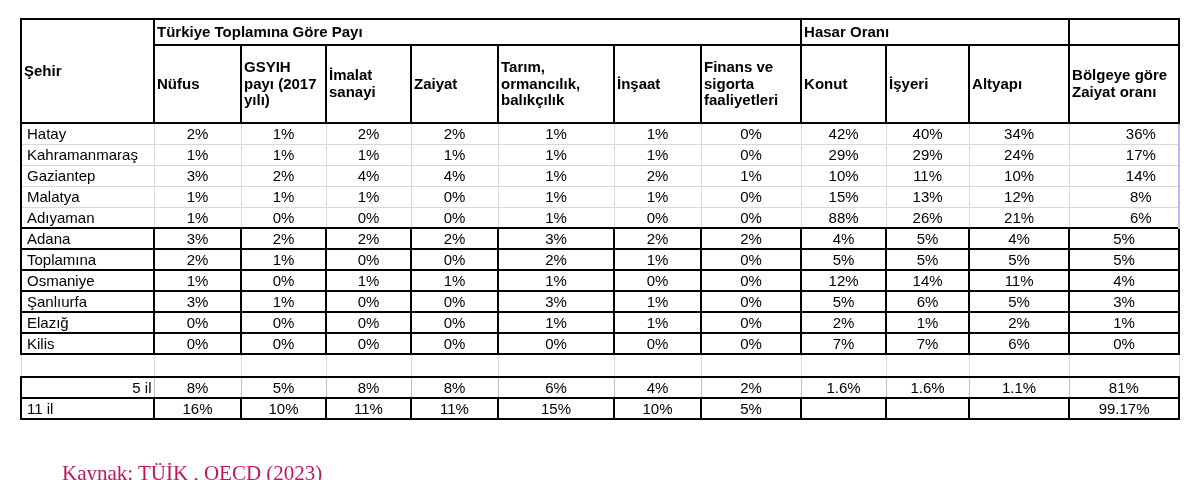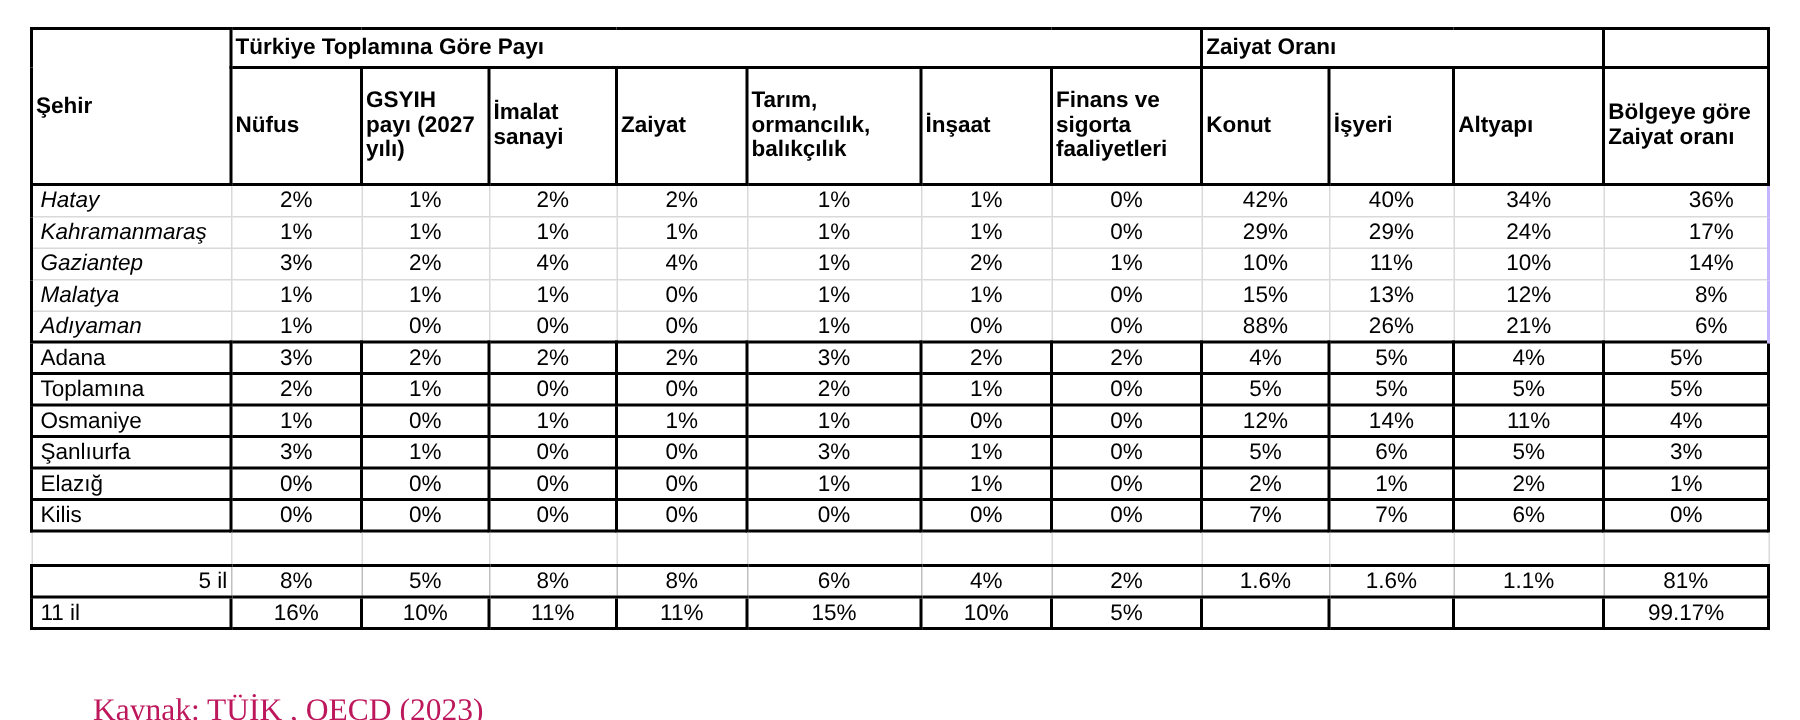--- a/index.html
+++ b/index.html
@@ -35,21 +35,21 @@
   td {
     text-align: center;
     vertical-align: middle;
     padding: 0 2px;
     white-space: nowrap;
     overflow: hidden;
   }
   td.city { text-align: left; padding-left: 5px; }
   
   td.g1 { border: 1px solid #d9d9d9; }
-  tr.g1 td:first-child { border-left: 2px solid #000000; font-style: italic; }
+  tr.g1 td:first-child { border-left: 2px solid #000000; }
   tr.g1 td:last-child { border-right: 2px solid #c4b5fd; padding-left: 36px; }
   
   td.g2 { border: 2px solid #000000; }
   
   tr.spacer { height: 23px; }
   td.spacer { border-left: 1px solid #d9d9d9; border-right: 1px solid #d9d9d9; border-top: none; border-bottom: none; }
   
   td.s5 { border-top: 2px solid #000000; border-bottom: 2px solid #000000; border-left: 1px solid #bfbfbf; border-right: 1px solid #bfbfbf; }
   tr.s5 td:first-child { border-left: 2px solid #000000; text-align: right; }
   tr.s5 td:last-child { border-right: 2px solid #000000; margin-top: 32px; }
@@ -81,26 +81,26 @@
         <col style="width:100px">
       <col style="width:85px">
         <col style="width:83px">
         <col style="width:100px">
         <col style="width:110px">
     </colgroup>
     <thead>
       <tr class="group-row">
         <th rowspan="2">Şehir</th>
         <th colspan="7">Türkiye Toplamına Göre Payı</th>
-        <th colspan="3">Zaiyat Oranı</th>
+        <th colspan="3">Hasar Oranı</th>
         <th></th>
       </tr>
       <tr class="col-row">
         <th style="white-space:normal">Nüfus</th>
-        <th style="white-space:normal">GSYIH payı (2027 yılı)</th>
+        <th style="white-space:normal">GSYIH payı (2017 yılı)</th>
         <th style="white-space:normal">İmalat sanayi</th>
         <th style="white-space:normal">Zaiyat</th>
         <th style="white-space:normal">Tarım, ormancılık, balıkçılık</th>
         <th style="white-space:normal">İnşaat</th>
         <th style="white-space:normal">Finans ve sigorta faaliyetleri</th>
         <th style="white-space:normal">Konut</th>
         <th style="white-space:normal">İşyeri</th>
         <th style="white-space:normal">Altyapı</th>
         <th style="white-space:normal">Bölgeye göre Zaiyat oranı</th>
       </tr>

